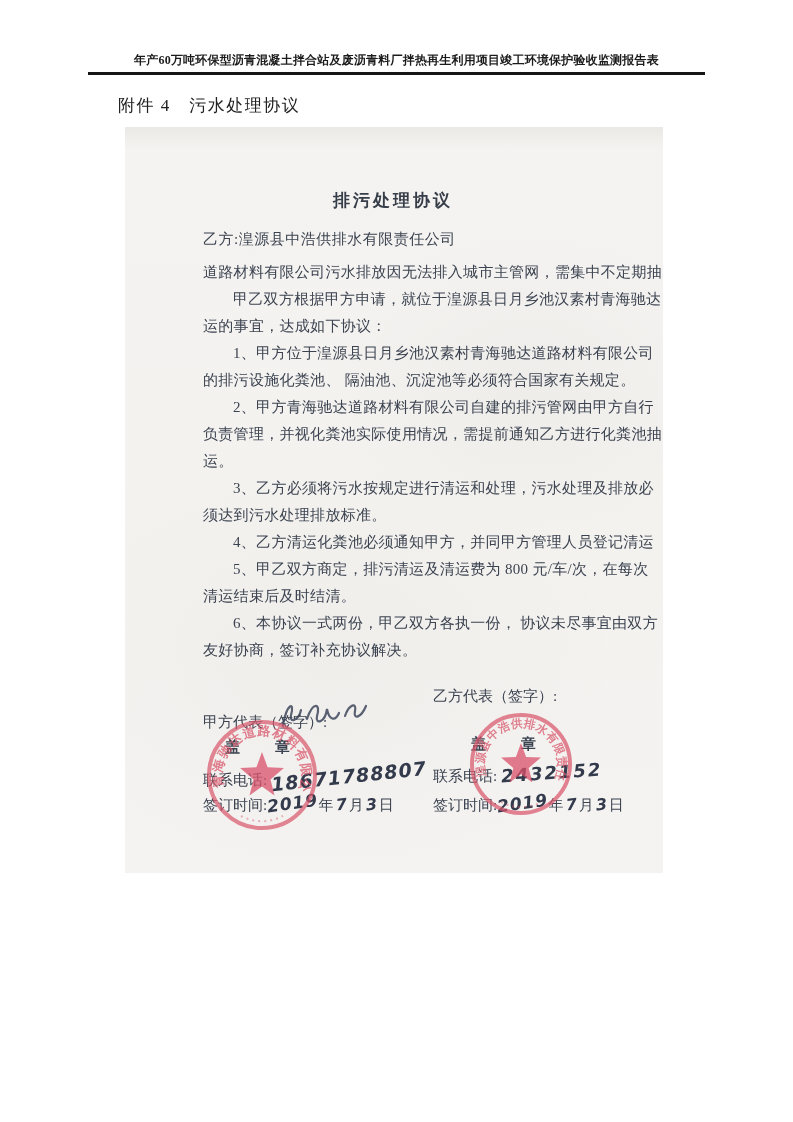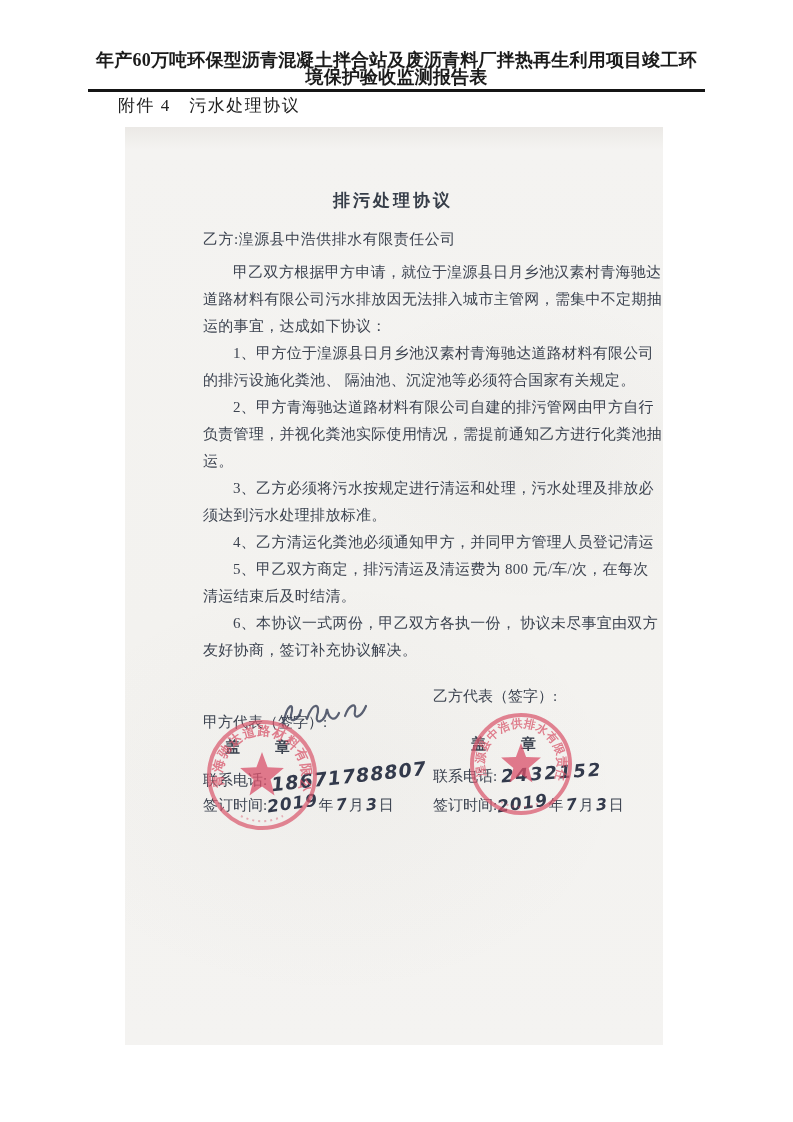--- a/index.html
+++ b/index.html
@@ -1,25 +1,25 @@
 <!DOCTYPE html>
 <html><head>
 <meta charset="utf-8">
 <style>
   html,body{margin:0;padding:0;background:#ffffff;}
   .sheet{position:relative;width:793px;height:1122px;background:#fff;overflow:hidden;
          font-family:"Liberation Serif","DejaVu Serif",serif;color:#1b1b1b;}
 
   .header{position:absolute;top:52px;left:88px;width:617px;text-align:center;
-          font-size:18px;font-weight:bold;line-height:17px;letter-spacing:.2px;
+          font-size:12px;font-weight:bold;line-height:17px;letter-spacing:.2px;
           border-bottom:3px solid #151515;padding-bottom:3px;}
 
   .attachment{position:absolute;top:94px;left:118px;font-size:17px;letter-spacing:1.5px;color:#202020;}
 
-  .scan{position:absolute;left:125px;top:127px;width:538px;height:918px;
+  .scan{position:absolute;left:125px;top:127px;width:538px;height:746px;
         background:
           radial-gradient(300px 220px at 75% 35%, rgba(120,115,105,.045), transparent 70%),
           radial-gradient(420px 300px at 38% 72%, rgba(120,115,105,.035), transparent 70%),
           linear-gradient(180deg,#ebe9e6 0px,#f4f3f1 22px,#f3f2ef 55%,#f4f3f1 100%);}
   .scan-inner{padding:62px 12px 0 78px;}
 
   .doc-title{text-align:center;padding-right:68px;font-size:17px;font-weight:bold;
              letter-spacing:3px;color:#363d48;line-height:24px;margin-bottom:12px;}
   .party{line-height:28px;font-size:15px;color:#3c4350;letter-spacing:.5px;white-space:nowrap;}
   .bodylines{margin-top:6px;}
@@ -47,22 +47,22 @@
 
   <div class="header">年产60万吨环保型沥青混凝土拌合站及废沥青料厂拌热再生利用项目竣工环境保护验收监测报告表</div>
 
   <div class="attachment">附件 4　污水处理协议</div>
 
   <div class="scan">
     <div class="scan-inner">
       <div class="doc-title">排污处理协议</div>
       <div class="party">乙方:湟源县中浩供排水有限责任公司</div>
       <div class="bodylines">
+        <div class="ln">道路材料有限公司污水排放因无法排入城市主管网，需集中不定期抽</div>
         <div class="ln ind">甲乙双方根据甲方申请，就位于湟源县日月乡池汉素村青海驰达</div>
-        <div class="ln">道路材料有限公司污水排放因无法排入城市主管网，需集中不定期抽</div>
         <div class="ln">运的事宜，达成如下协议：</div>
         <div class="ln ind">1、甲方位于湟源县日月乡池汉素村青海驰达道路材料有限公司</div>
         <div class="ln">的排污设施化粪池、 隔油池、沉淀池等必须符合国家有关规定。</div>
         <div class="ln ind">2、甲方青海驰达道路材料有限公司自建的排污管网由甲方自行</div>
         <div class="ln">负责管理，并视化粪池实际使用情况，需提前通知乙方进行化粪池抽</div>
         <div class="ln">运。</div>
         <div class="ln ind">3、乙方必须将污水按规定进行清运和处理，污水处理及排放必</div>
         <div class="ln">须达到污水处理排放标准。</div>
         <div class="ln ind">4、乙方清运化粪池必须通知甲方，并同甲方管理人员登记清运</div>
         <div class="ln ind">5、甲乙双方商定，排污清运及清运费为 800 元/车/次，在每次</div>

